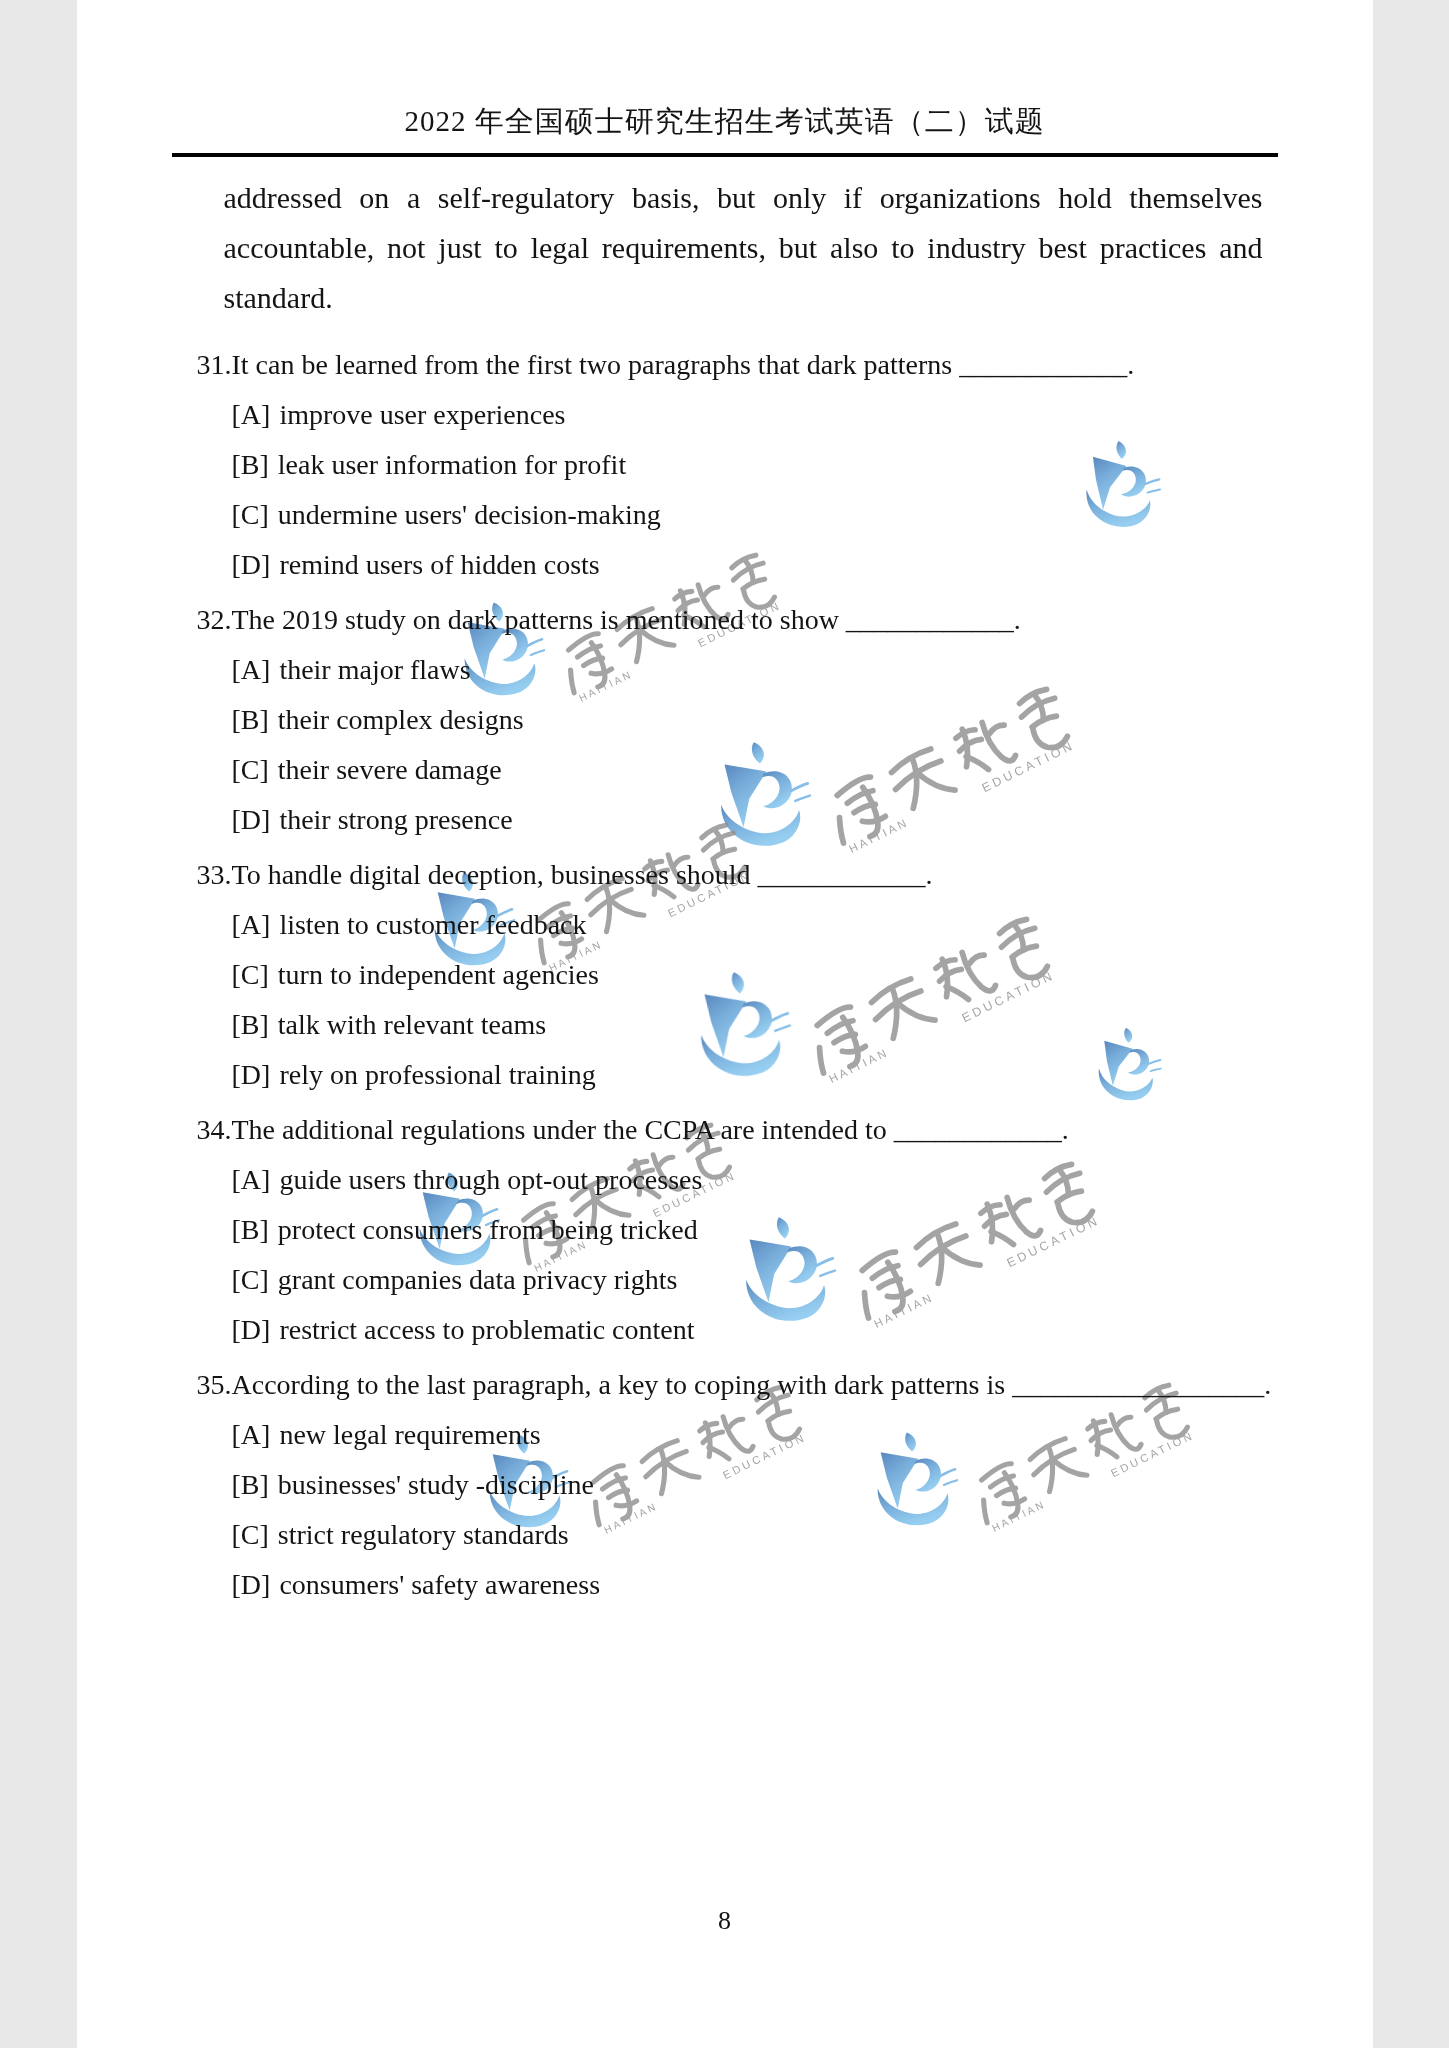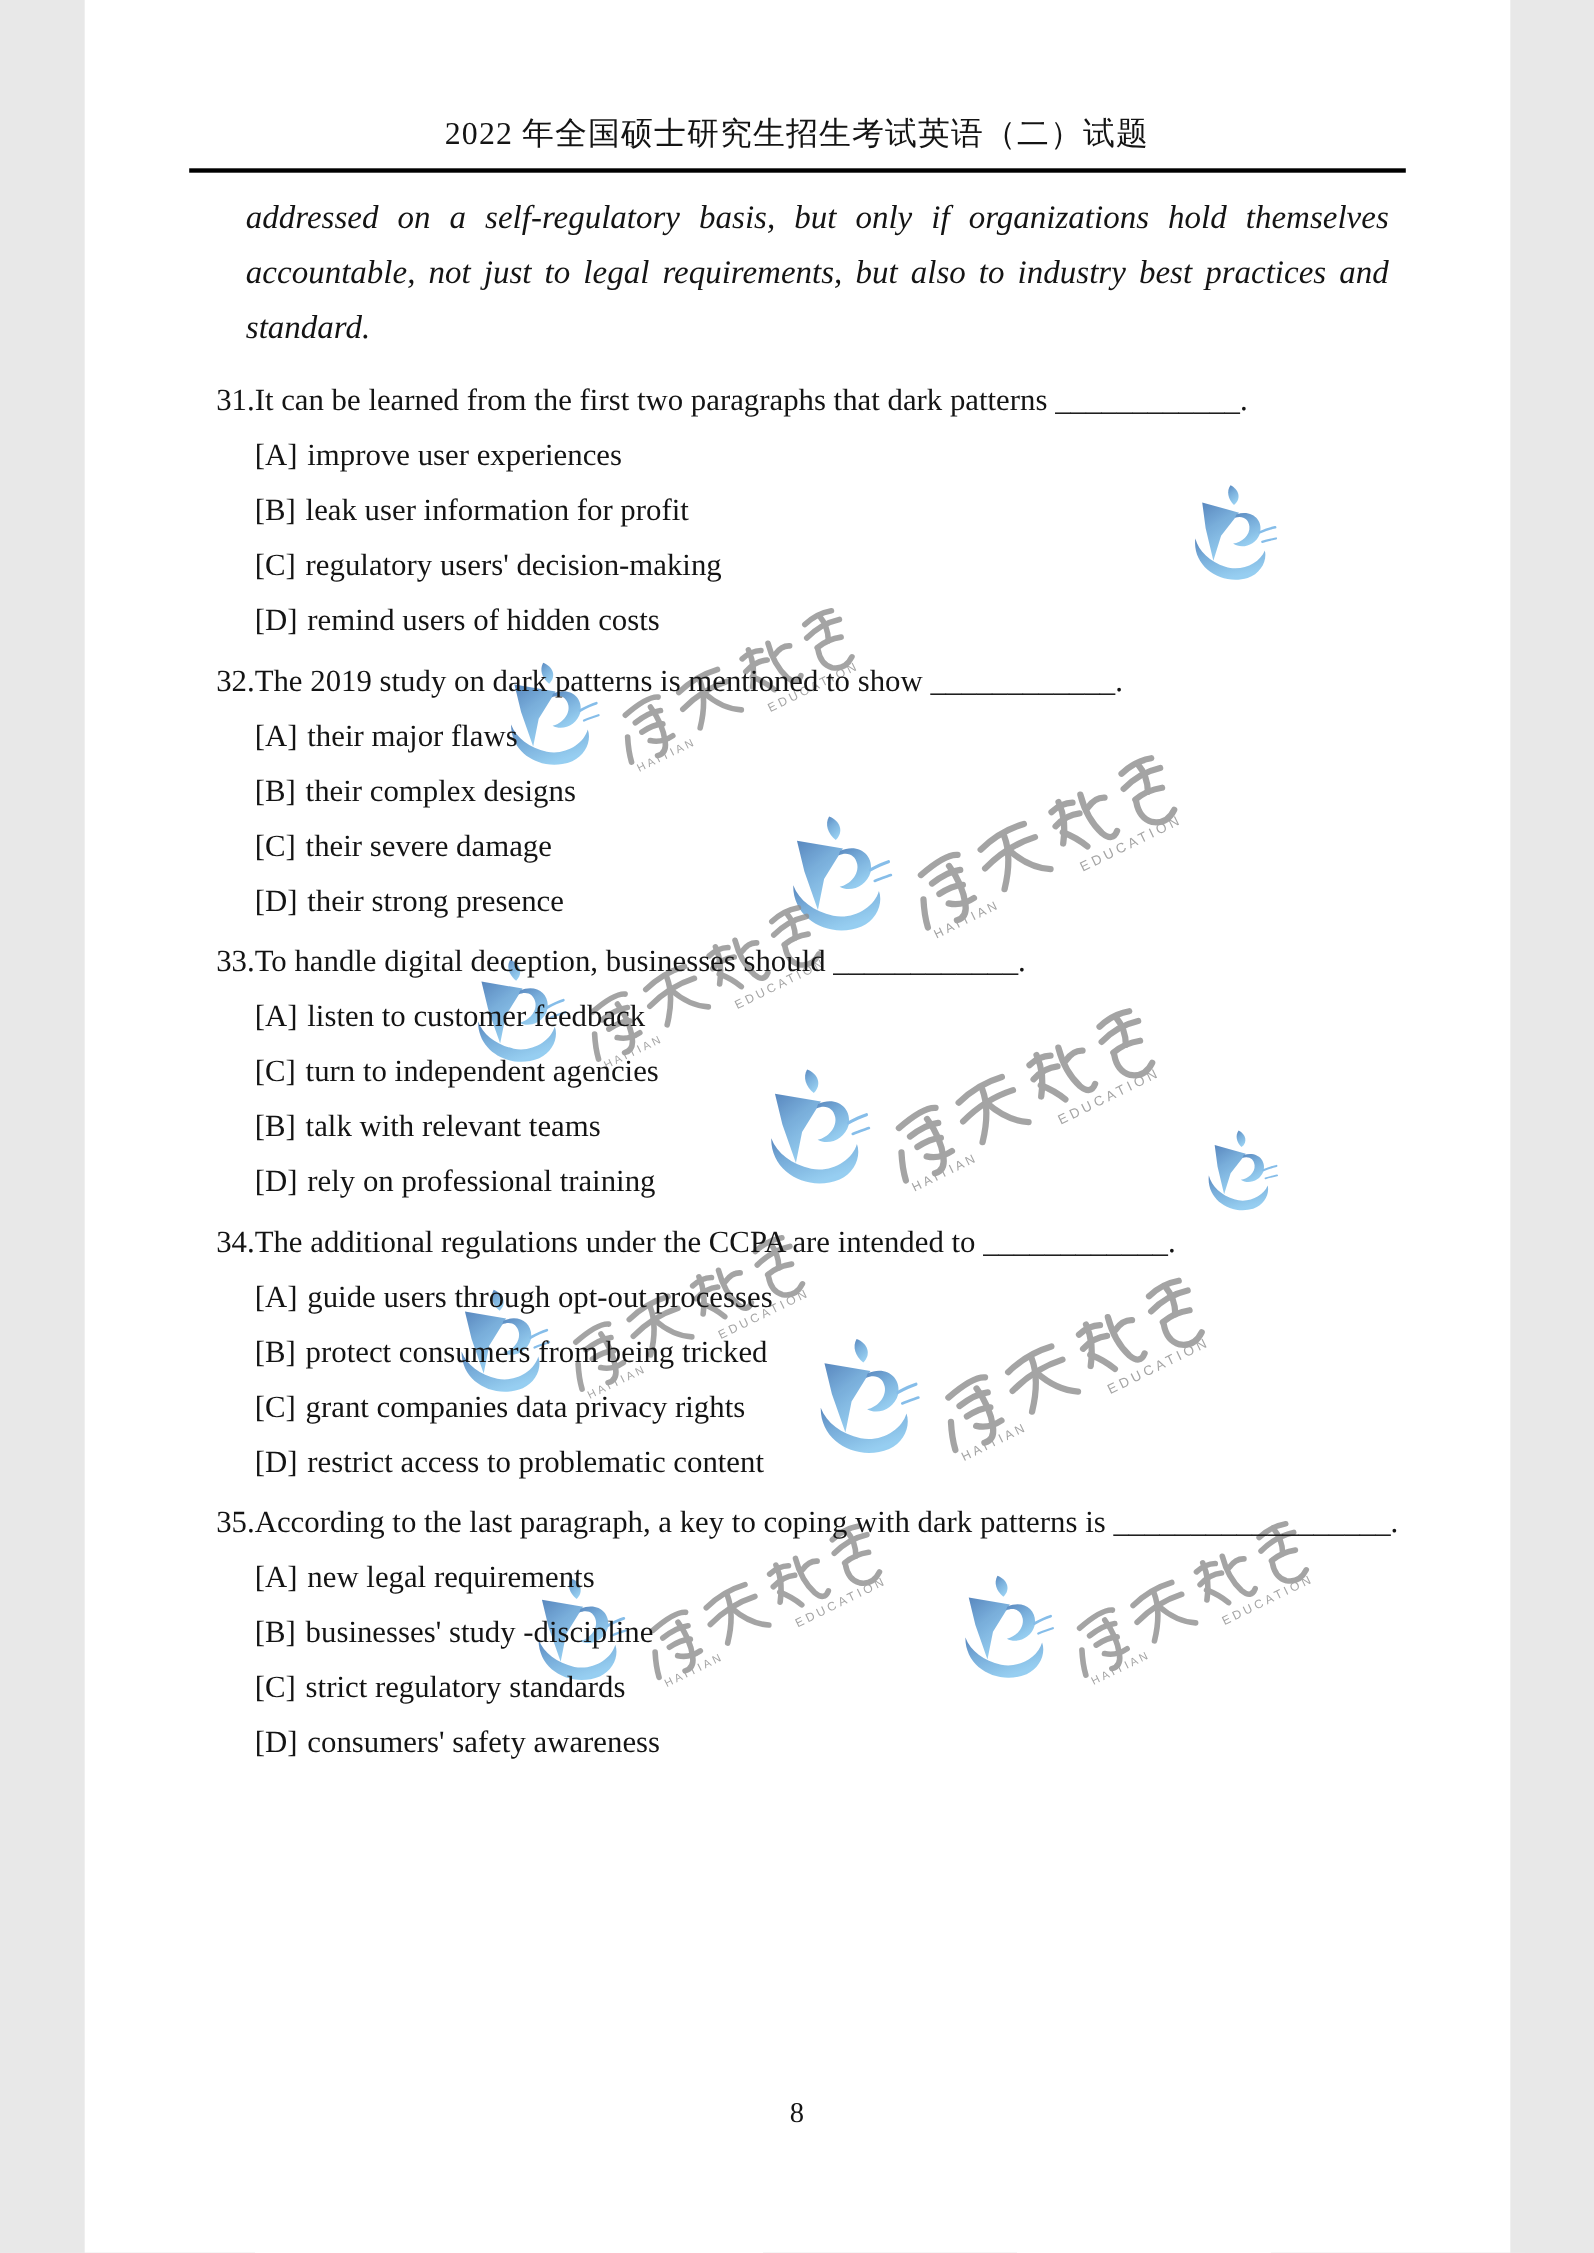--- a/index.html
+++ b/index.html
@@ -24,21 +24,20 @@
   .hdr-rule{
     margin:11px 95px 0 95px;
     height:4px;
     background:#000;
   }
   .intro{
     margin:16px 110px 0 147px;
     font-size:30px;
     line-height:50px;
     text-align:justify;
-    font-style:italic;
   }
   .questions{margin-top:17px;font-size:28px;line-height:50px;}
   .question + .question{margin-top:5px;}
   .stem{padding-left:120px;white-space:nowrap;}
   .qnum{display:inline-block;min-width:35px;}
   .qtext{padding-left:0px;}
   .option{padding-left:155px;white-space:nowrap;}
   .olabel{padding-right:9px;}
   .page-number{
     position:absolute;
@@ -131,21 +130,21 @@
     <div class="hdr-title">2022 年全国硕士研究生招生考试英语（二）试题</div>
     <div class="hdr-rule"></div>
 
     <p class="intro">addressed on a self-regulatory basis, but only if organizations hold themselves accountable, not just to legal requirements, but also to industry best practices and standard.</p>
 
     <div class="questions">
         <div class="question">
           <div class="stem"><span class="qnum">31.</span><span class="qtext">It can be learned from the first two paragraphs that dark patterns ____________.</span></div>
           <div class="option"><span class="olabel">[A]</span><span class="otext">improve user experiences</span></div>
           <div class="option"><span class="olabel">[B]</span><span class="otext">leak user information for profit</span></div>
-          <div class="option"><span class="olabel">[C]</span><span class="otext">regulatory users' decision-making</span></div>
+          <div class="option"><span class="olabel">[C]</span><span class="otext">undermine users' decision-making</span></div>
           <div class="option"><span class="olabel">[D]</span><span class="otext">remind users of hidden costs</span></div>
         </div>
         <div class="question">
           <div class="stem"><span class="qnum">32.</span><span class="qtext">The 2019 study on dark patterns is mentioned to show ____________.</span></div>
           <div class="option"><span class="olabel">[A]</span><span class="otext">their major flaws</span></div>
           <div class="option"><span class="olabel">[B]</span><span class="otext">their complex designs</span></div>
           <div class="option"><span class="olabel">[C]</span><span class="otext">their severe damage</span></div>
           <div class="option"><span class="olabel">[D]</span><span class="otext">their strong presence</span></div>
         </div>
         <div class="question">

